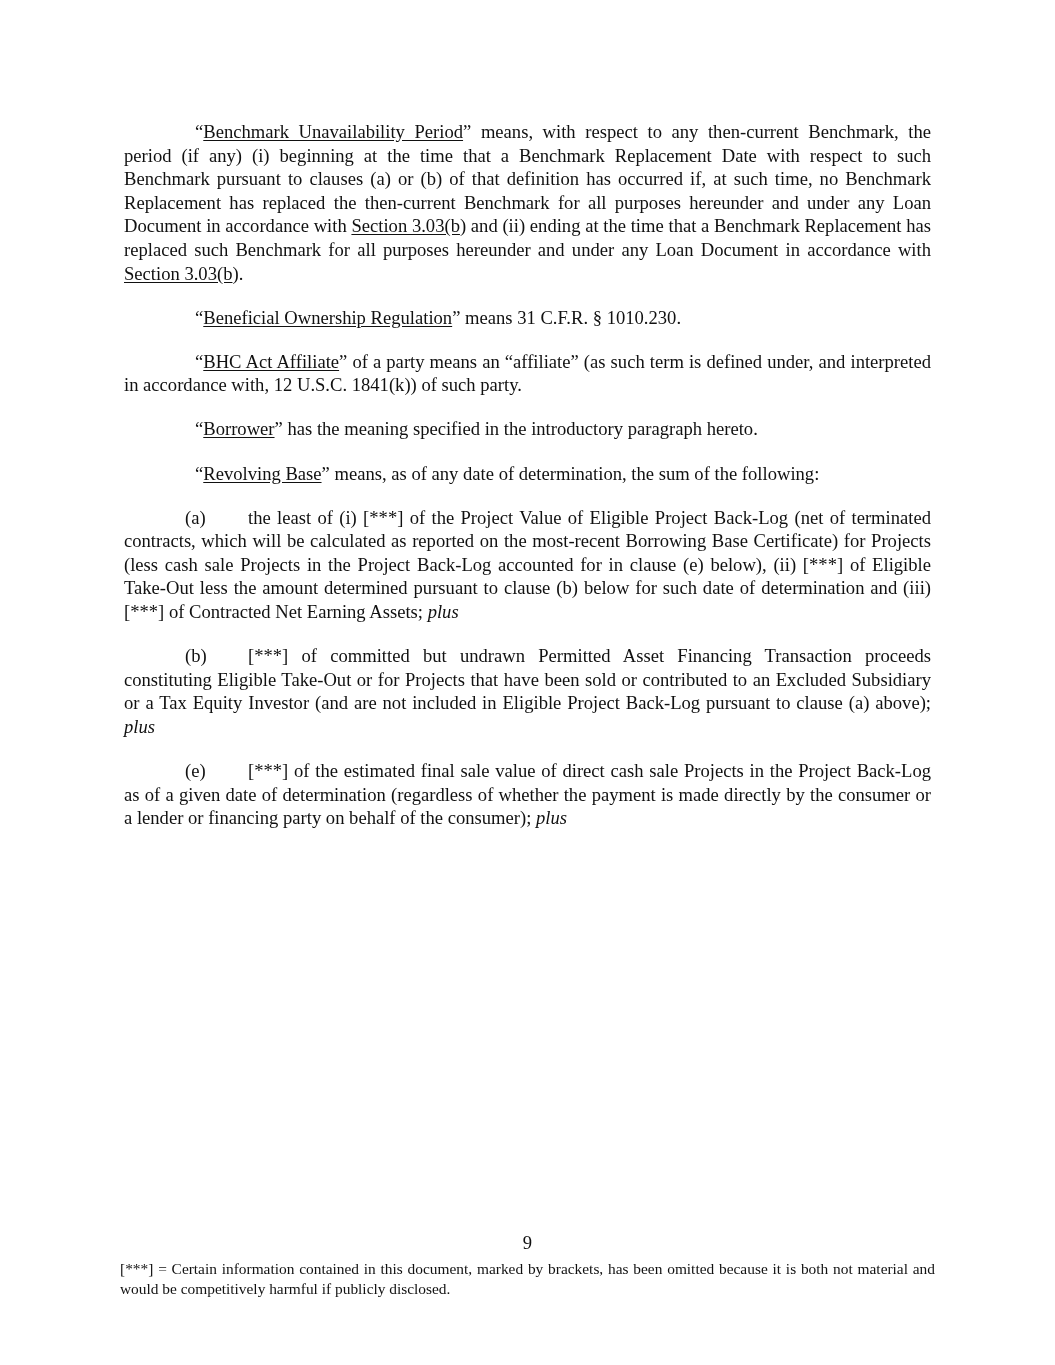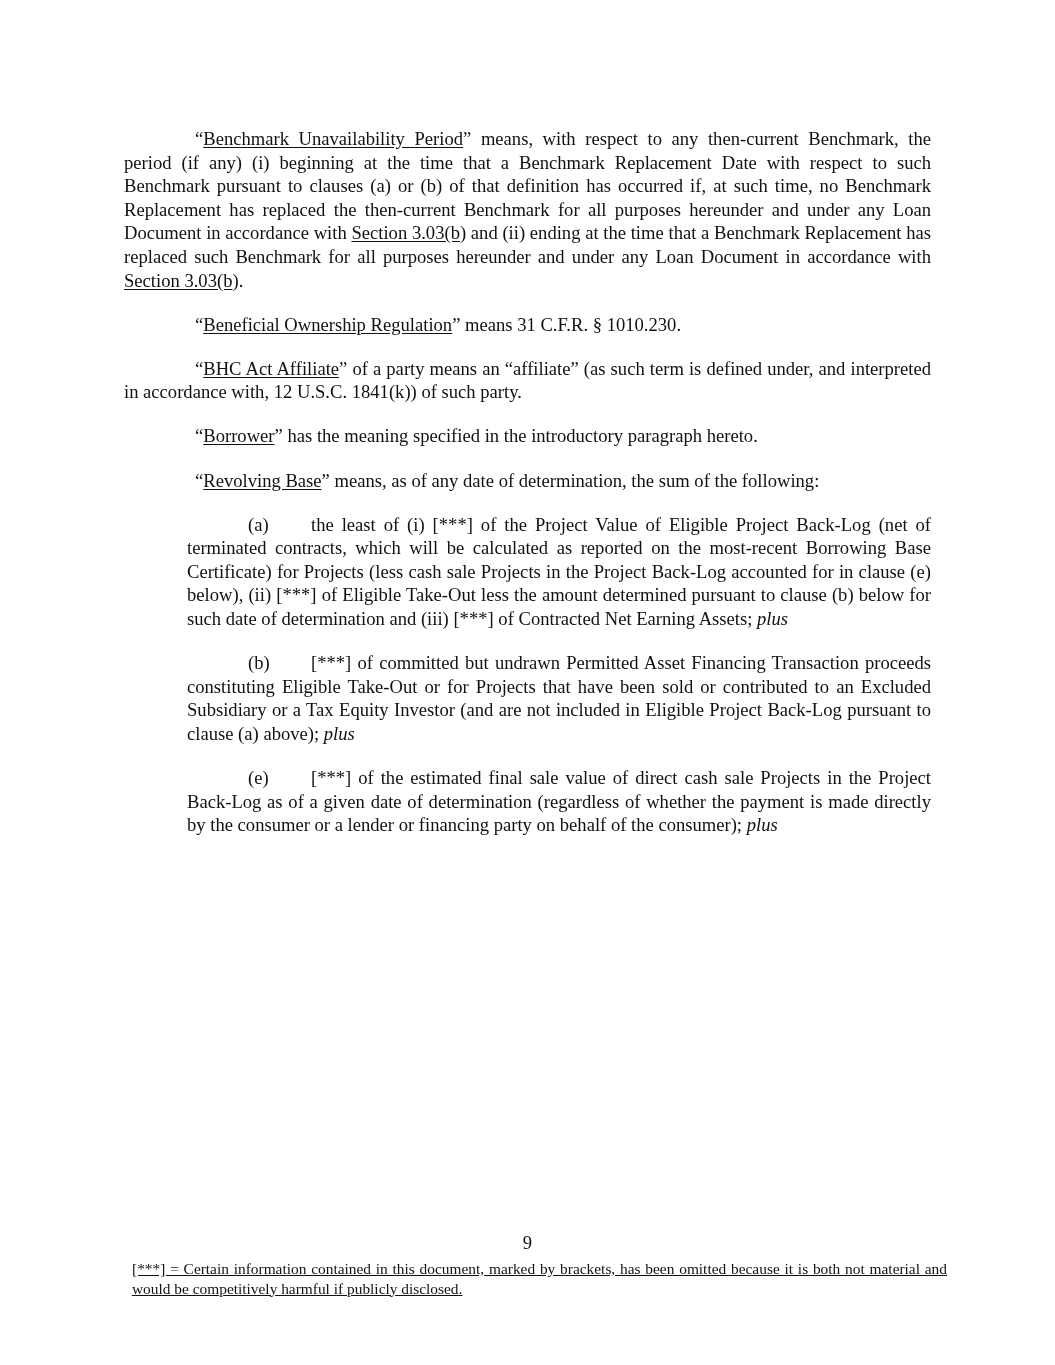--- a/index.html
+++ b/index.html
@@ -7,30 +7,29 @@
       width: 1055px;
       height: 1365px;
       position: relative;
       overflow: hidden;
       font-family: "Liberation Serif", "DejaVu Serif", serif;
       color: #111111;
     }
     .page {
       position: absolute;
       left: 124px;
-      top: 127px;
+      top: 120px;
       width: 807px;
       font-size: 18.6px;
       line-height: 23.6px;
     }
     p { margin: 0; text-align: justify; }
     .def { margin-bottom: 20.5px; }
     .indent { text-indent: 71px; }
     .clause {
-      margin-left: 63px;
       text-indent: 61px;
       margin-bottom: 20.5px;
     }
     .clause .label {
       display: inline-block;
       width: 63px;
       text-indent: 0;
     }
     .term { text-decoration: underline; text-underline-offset: 2px; }
     .xref { text-decoration: underline; text-underline-offset: 2px; }
@@ -38,26 +37,25 @@
     .page-number {
       position: absolute;
       top: 1232px;
       left: 0;
       width: 1055px;
       text-align: center;
       font-size: 18.6px;
     }
     .footnote {
       position: absolute;
-      left: 132px;
+      left: 120px;
       top: 1259px;
       width: 815px;
       font-size: 15.4px;
       line-height: 19.5px;
-      text-decoration: underline;
     }
   </style>
 </head>
 <body>
 
 <div class="page">
 
   <p class="def indent"><span>“</span><span class="term">Benchmark Unavailability Period</span><span>”</span><span> means, with respect to any then-current Benchmark, the period (if any) (i) beginning at the time that a Benchmark Replacement Date with respect to such Benchmark pursuant to clauses (a) or (b) of that definition has occurred if, at such time, no Benchmark Replacement has replaced  the then-current Benchmark for all purposes hereunder and under any Loan Document in accordance with </span><span class="xref">Section 3.03(b</span><span>) and (ii) ending at the time that a Benchmark Replacement has replaced such Benchmark for all purposes hereunder and under any Loan Document in accordance with </span><span class="xref">Section 3.03(b</span><span>).</span></p>
 
 

